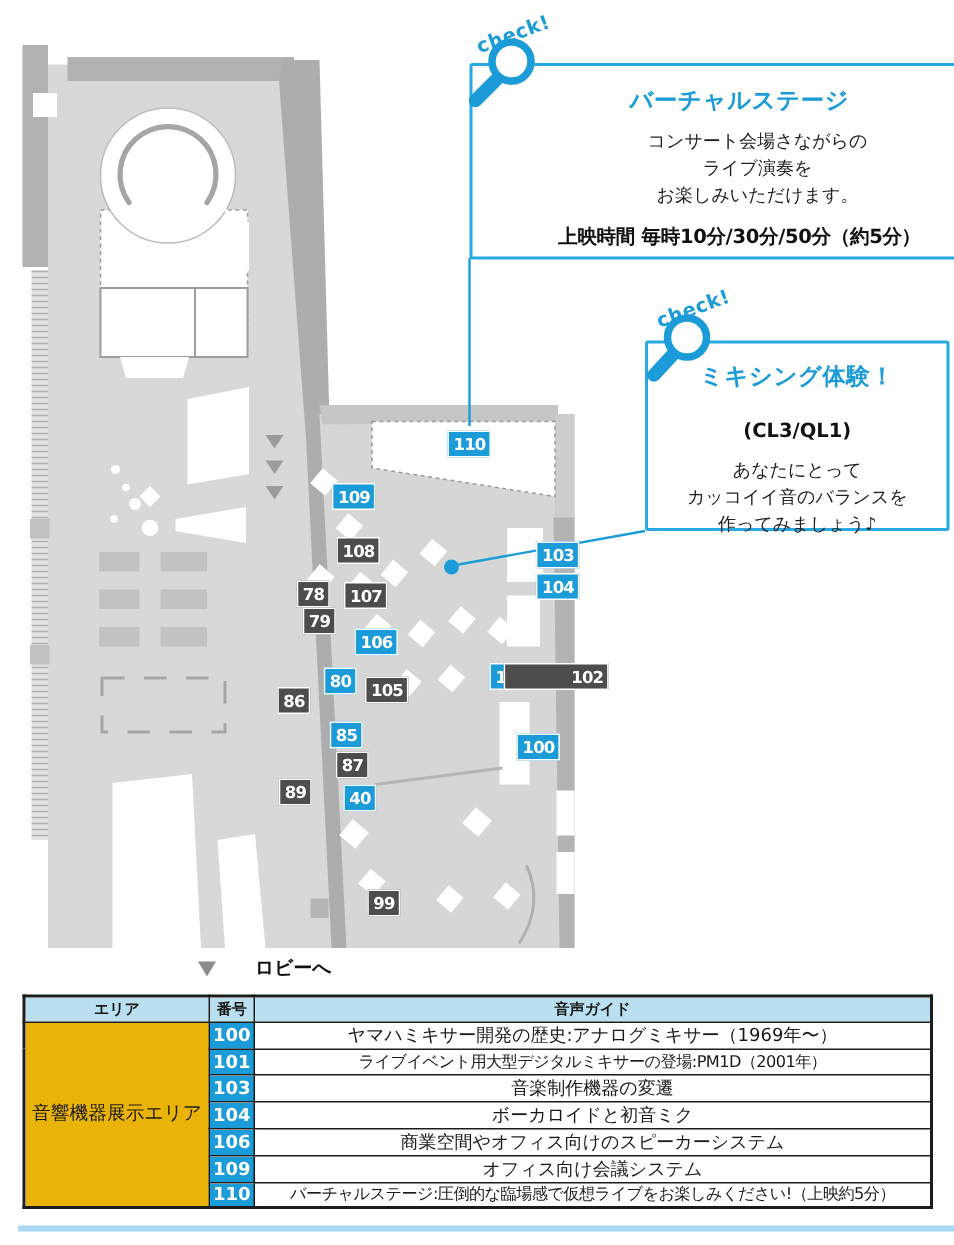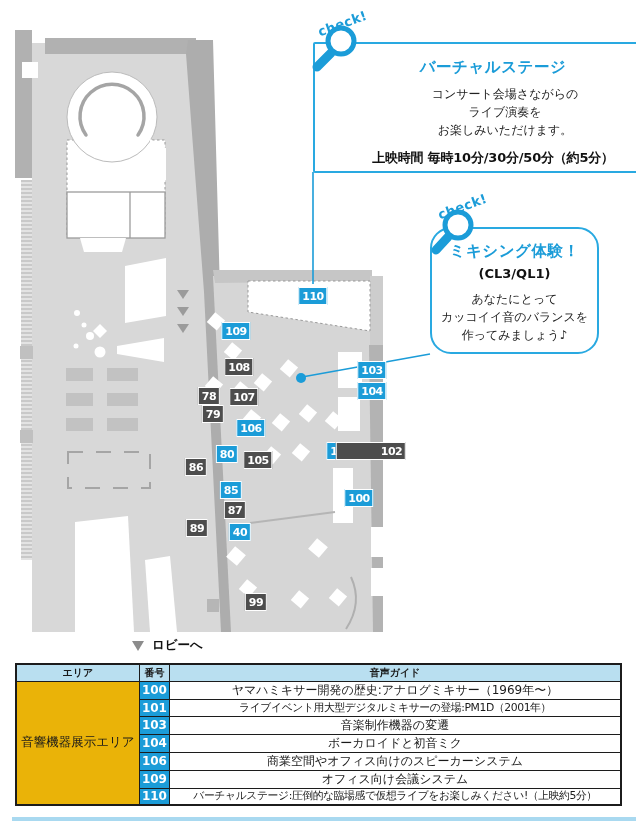--- a/index.html
+++ b/index.html
@@ -15,39 +15,39 @@
   .marker { position:absolute; transform:translate(-50%,-50%); color:#fff; font-weight:bold;
             font-size:11px; line-height:1; padding:3px 3px 2px; min-width:15px; text-align:center;
             border:1px solid #fff; letter-spacing:-0.5px; }
   .marker.blue { background:#1b9cd8; }
   .marker.dark { background:#4d4d4d; }
 
   
   .callout { position:absolute; background:#fff; border:2px solid #29a9e1; border-radius:2px;
              text-align:center; z-index:4; }
   .callout .title { color:#1b9cd8; font-weight:bold; font-size:15.5px; letter-spacing:0.5px; }
-  .callout .subtitle { font-weight:bold; font-size:13px; color:#111; margin-top:4px; }
+  .callout .subtitle { font-weight:bold; font-size:13px; color:#111; margin-top:18px; }
   .callout .line { font-size:12px; color:#222; line-height:1.52; }
   .callout .footer { font-weight:bold; font-size:13px; color:#111; margin-top:9px; letter-spacing:-0.2px; }
   #callout-1 { left:313px; top:42px; width:360px; height:131px; padding-top:13px; }
   #callout-1 .body { margin-top:7px;margin-left:24px; }
-  #callout-2 { left:430px; top:227px; width:169px; height:127px; padding-top:12px;border-radius:21px; }
+  #callout-2 { left:430px; top:227px; width:203px; height:127px; padding-top:12px; }
   #callout-2 .body { margin-top:9px; }
 
   .check-label { position:absolute; z-index:5; color:#1b9cd8; font-weight:bold; font-size:13px;
                  transform:rotate(-20deg); letter-spacing:0.5px; }
   #check-1 { left:317px; top:16px; }
   #check-2 { left:437px; top:199px; }
   .magnifier { position:absolute; z-index:5; }
   #magnifier-1 { left:308px; top:22px; }
   #magnifier-2 { left:425px; top:206px; }
 
   
   .lobby-note { position:absolute; left:132px; top:637px; z-index:4; display:flex; align-items:center;
-                font-size:12.5px; font-weight:bold; color:#111; }
+                font-size:12.5px; font-weight:bold; color:#111;gap:18px; }
   .tri-down { width:0; height:0; border-left:6px solid transparent; border-right:6px solid transparent;
               border-top:10px solid #8c8c8c; margin-right:8px; display:inline-block; }
 
   
   .guide-table { position:absolute; left:15px; top:663px; z-index:4; width:607px;
                  border-collapse:collapse; table-layout:fixed; border:2px solid #1c1c1c; }
   .guide-table th, .guide-table td { border:1px solid #1c1c1c; padding:0 2px; height:17px;
                  text-align:center; vertical-align:middle; white-space:nowrap; overflow:hidden; }
   .guide-table th { background:#b9dff0; font-size:10px; font-weight:bold; }
   .col-area { width:123px; } .col-num { width:30px; } .col-guide { width:450px; }

